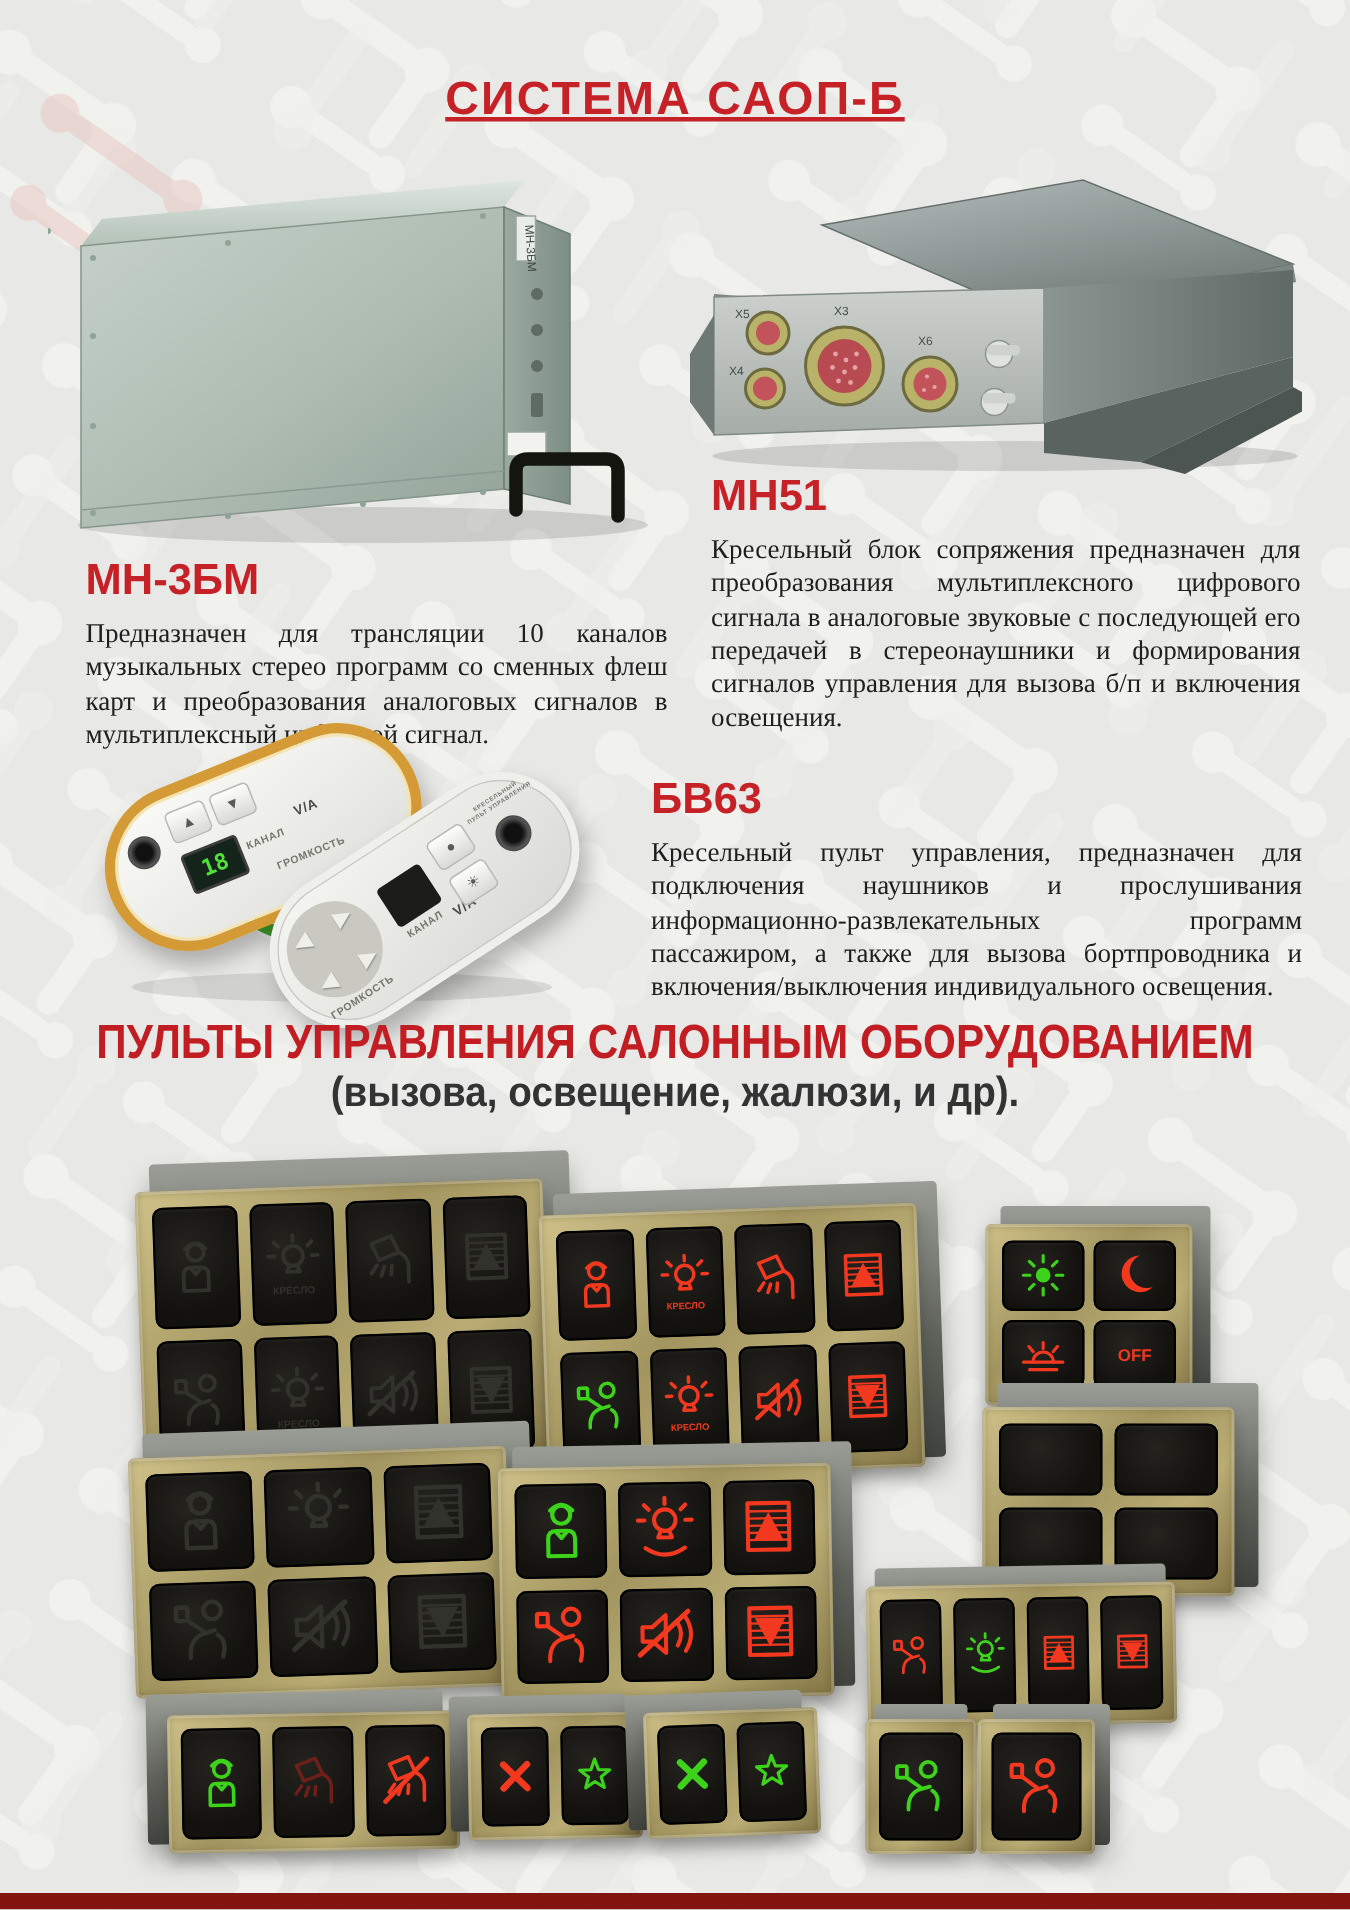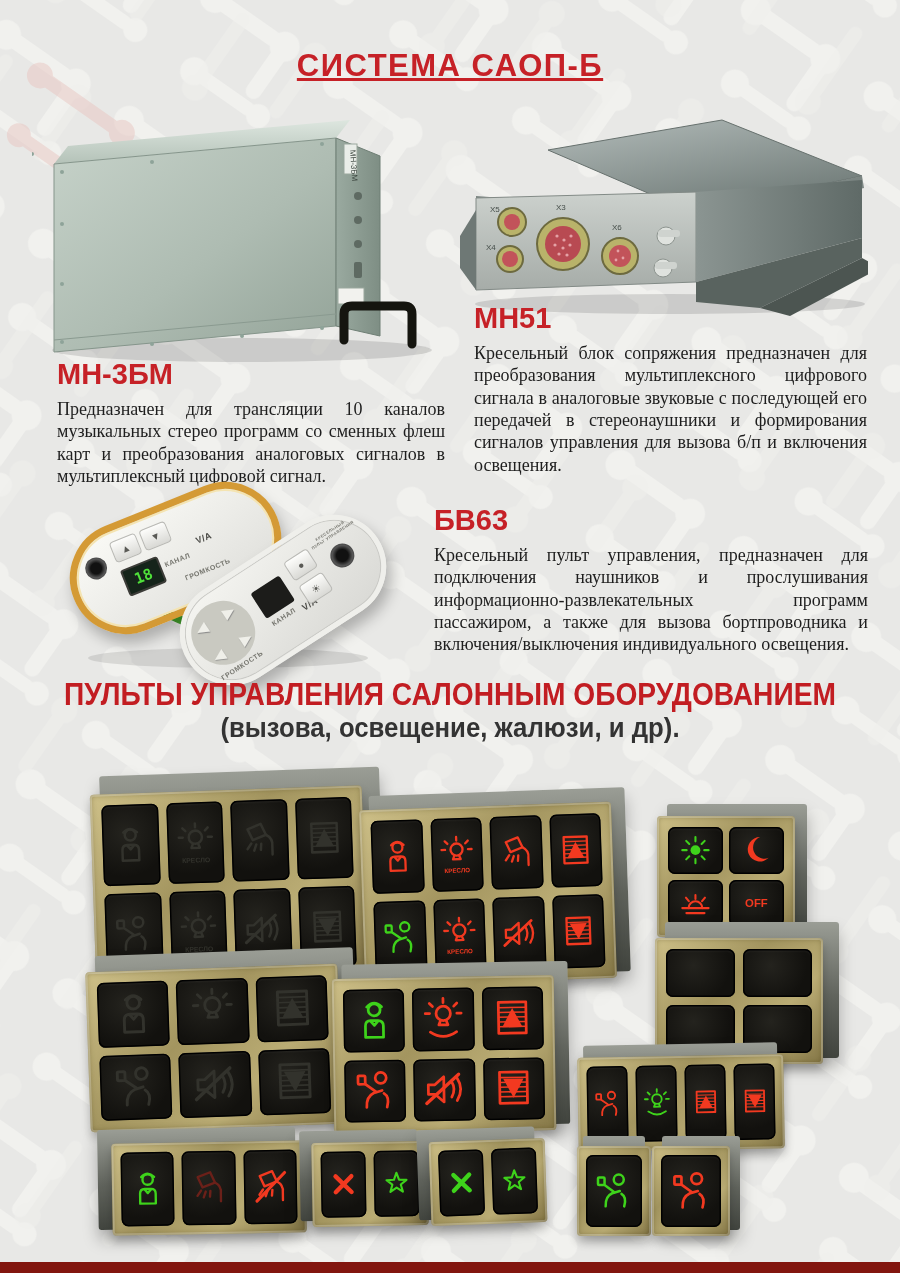--- a/index.html
+++ b/index.html
@@ -4,21 +4,21 @@
 <style>
   html,body{margin:0;padding:0;background:#cfcfcd;}
   #page{position:relative;width:900px;height:1273px;margin:0 auto;background:#e8e8e6;
         overflow:hidden;font-family:"Liberation Sans",sans-serif;}
   .abs{position:absolute;}
   .bgsvg{position:absolute;left:0;top:0;}
 
   
   .page-title{position:absolute;top:48px;left:0;width:100%;text-align:center;
       color:#c62127;font-size:31px;font-weight:bold;letter-spacing:1.5px;text-decoration:underline;}
-  .prod-block{position:absolute;}
+  .prod-block{position:absolute;margin-top:13px;}
   .prod-head{color:#c62127;font-size:29px;font-weight:bold;line-height:1;margin:0 0 9px 0;
       font-family:"Liberation Sans",sans-serif;}
   .prod-text{font-family:"Liberation Serif",serif;font-size:18px;line-height:1.24;
       color:#1e1e1e;text-align:justify;margin:0;}
   .section-h1{position:absolute;top:676px;left:0;width:100%;text-align:center;
       color:#c21d22;font-size:32px;font-weight:bold;transform:scaleX(.88);}
   .section-h2{position:absolute;top:712px;left:0;width:100%;text-align:center;
       color:#333;font-size:28px;font-weight:bold;transform:scaleX(.92);}
 
   

